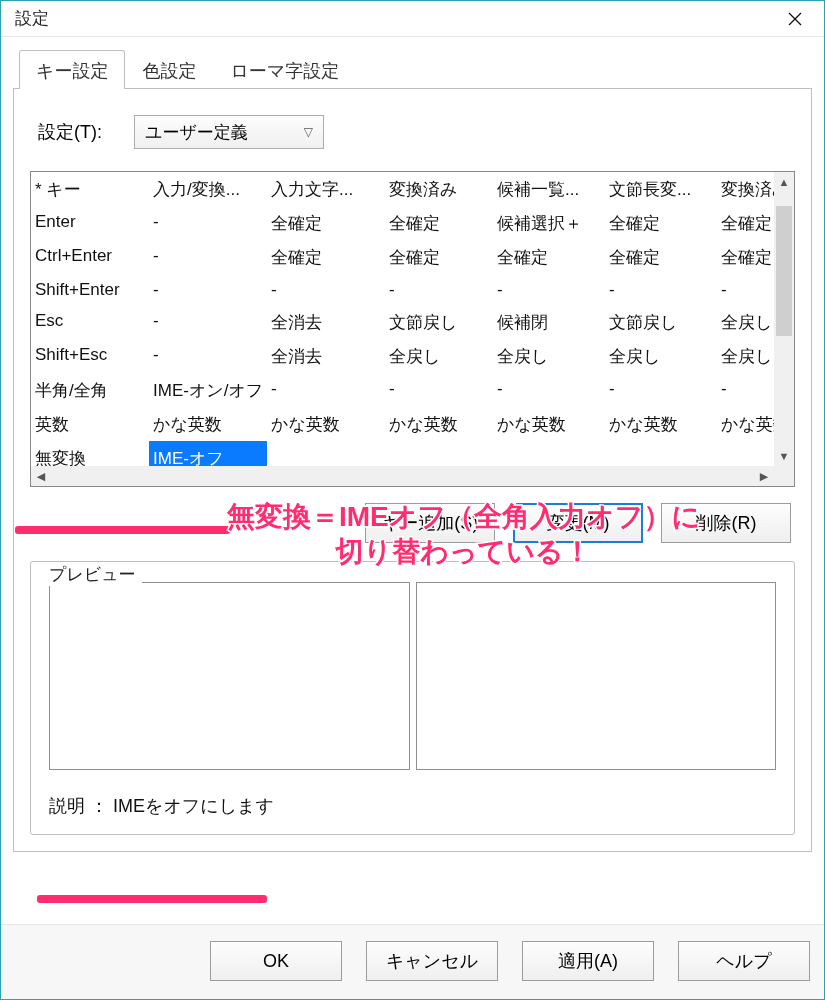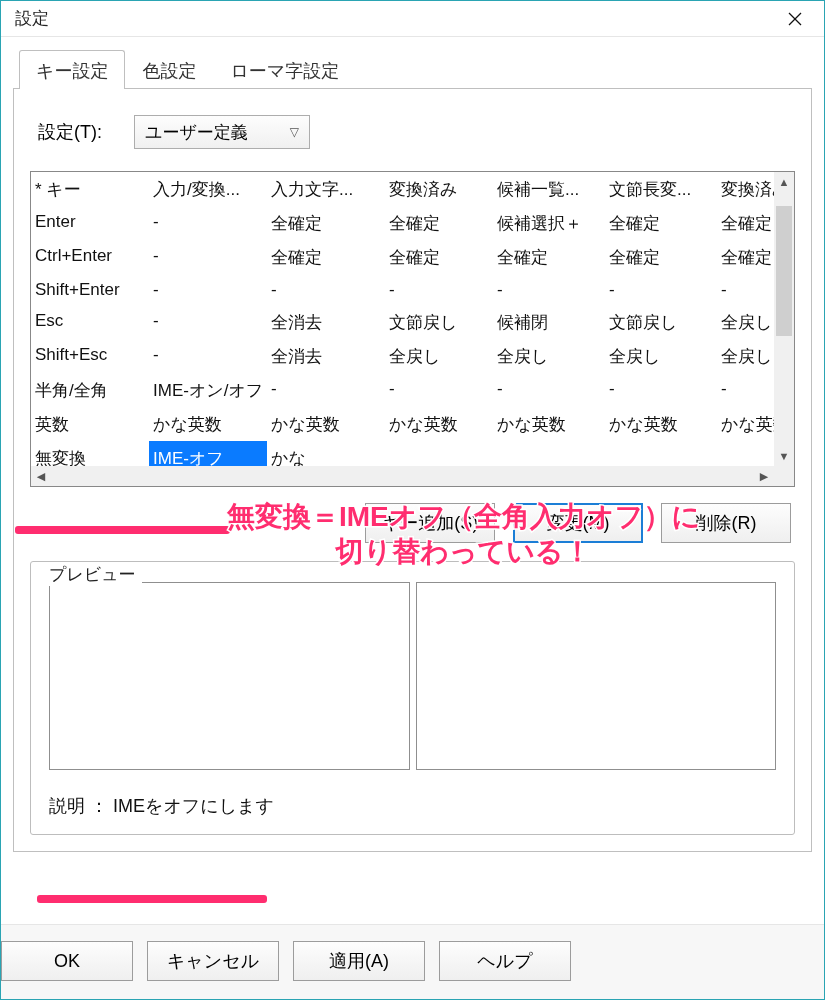--- a/index.html
+++ b/index.html
@@ -64,21 +64,21 @@
     padding: 20px 16px 16px 16px;
     flex: 0 0 auto;
   }
 
   .row-setting {
     display: flex; align-items: center; gap: 32px;
     margin: 6px 0 22px 8px;
     font-size: 18px;
   }
   .dropdown {
-    width: 176px; height: 34px;
+    width: 190px; height: 34px;
     border: 1px solid #adadad;
     background: linear-gradient(#fdfdfd,#f0f0f0);
     display: flex; align-items: center; justify-content: space-between;
     padding: 0 10px;
     font-size: 17px;
     cursor: pointer;
   }
   .dropdown .chev { color: #555; font-size: 12px; }
 
   
@@ -160,21 +160,21 @@
   }
   .prev-boxes { display: flex; gap: 6px; margin-bottom: 24px; }
   .prev-box {
     flex: 1 1 0; height: 188px;
     border: 1px solid #8f8f8f; background: #fff;
   }
   .desc-line { font-size: 18px; color: #111; }
 
   
   .dlg-btns {
-    display: flex; gap: 14px; 
+    display: flex; gap: 24px; justify-content: flex-end;
     padding: 16px 14px 18px 0;
     background: #f7f7f7;
     border-top: 1px solid #e6e6e6;
   }
   .dlg-btns .btn { min-width: 132px; height: 40px; }
 
   
   .underline-pink {
     position: absolute; height: 8px; background: #ff2d6f; border-radius: 3px;
     pointer-events: none;
@@ -274,21 +274,20 @@
             <div class="cell">-</div>
             <div class="cell">英数</div>
             <div class="cell">かな英数</div>
             <div class="cell">かな英数</div>
             <div class="cell">かな英数</div>
             <div class="cell">かな英数</div>
             <div class="cell">かな英数</div>
             <div class="cell">かな英数</div>
             <div class="cell">無変換</div>
             <div class="cell sel">IME-オフ</div>
-            <div class="cell">かな</div>
             <div class="cell"></div>
             <div class="cell"></div>
             <div class="cell"></div>
             <div class="cell"></div>
           </div>
         <div class="vscroll">
           <div class="up">▲</div>
           <div class="thumb"></div>
           <div class="down">▼</div>
         </div>

